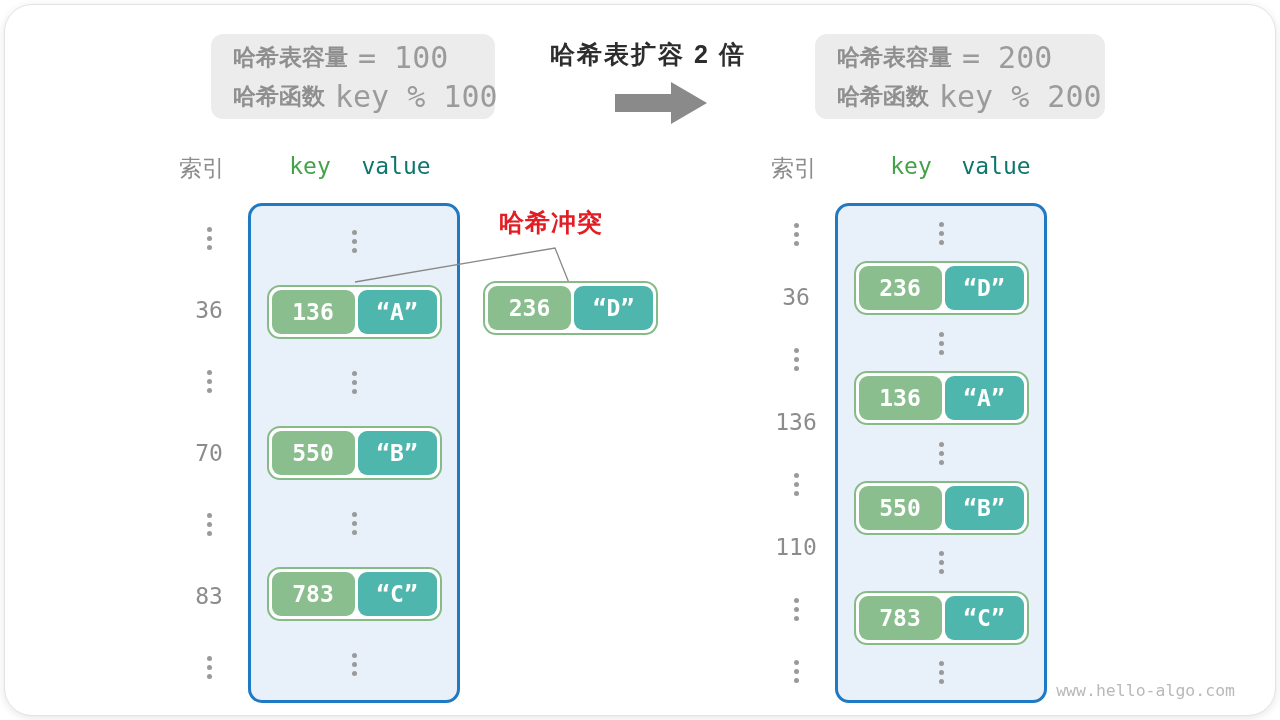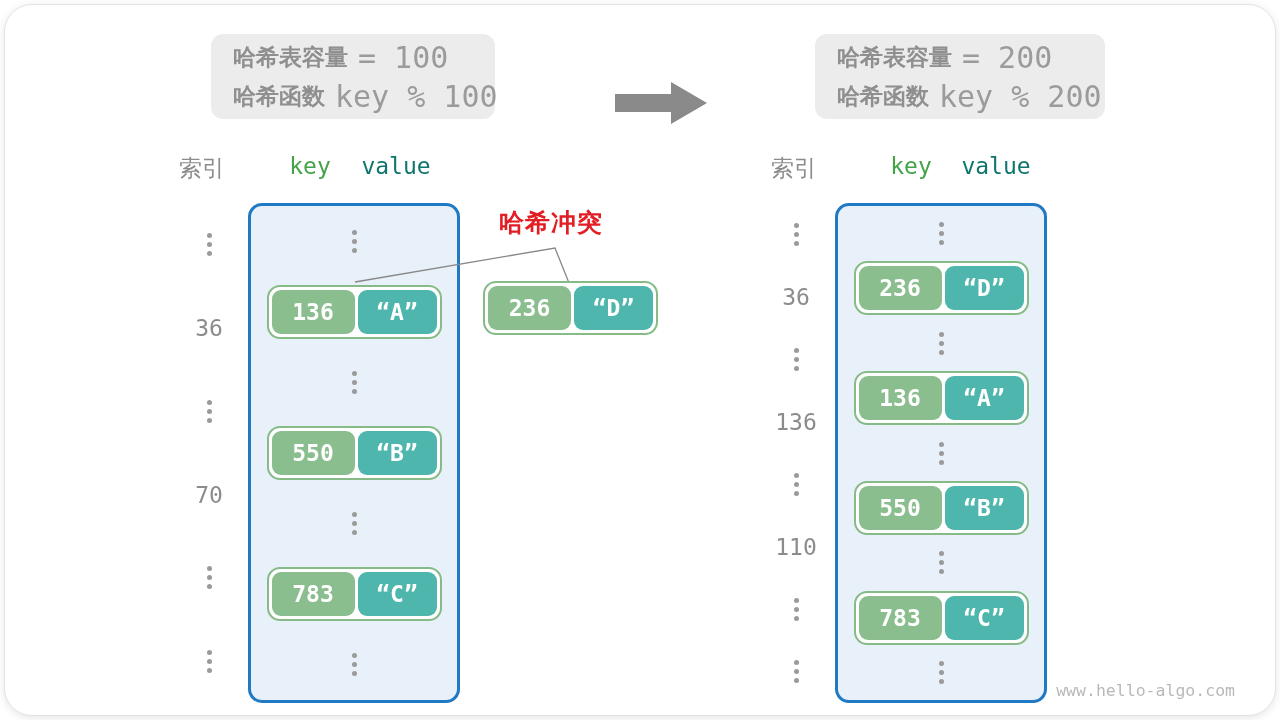--- a/index.html
+++ b/index.html
@@ -95,20 +95,21 @@
     <div class="line">
       <span class="cap-label">哈希表容量</span>
       <span class="cap-code">= 100</span>
     </div>
     <div class="line">
       <span class="cap-label">哈希函数</span>
       <span class="cap-code">key % 100</span>
     </div>
   </div>
 
+  <div class="exp-title">哈希表扩容 2 倍</div>
   <svg class="exp-arrow" width="110" height="55" viewBox="0 0 110 55">
     <polygon points="10,19 66,19 66,7 102,28 66,49 66,37 10,37" fill="#8a8a8a"></polygon>
   </svg>
 
   <div class="cap-box" id="cap-right">
     <div class="line">
       <span class="cap-label">哈希表容量</span>
       <span class="cap-code">= 200</span>
     </div>
     <div class="line">
@@ -148,20 +149,23 @@
           <span class="idx-label">70</span>
         </div>
         <div class="row">
           <span class="vdots">
             <i></i>
             <i></i>
             <i></i>
           </span>
         </div>
         <div class="row">
+          <span class="idx-label">83</span>
+        </div>
+        <div class="row">
           <span class="vdots">
             <i></i>
             <i></i>
             <i></i>
           </span>
         </div>
       </div>
     <div class="bucket-box">
         <div class="row">
           <span class="vdots">

